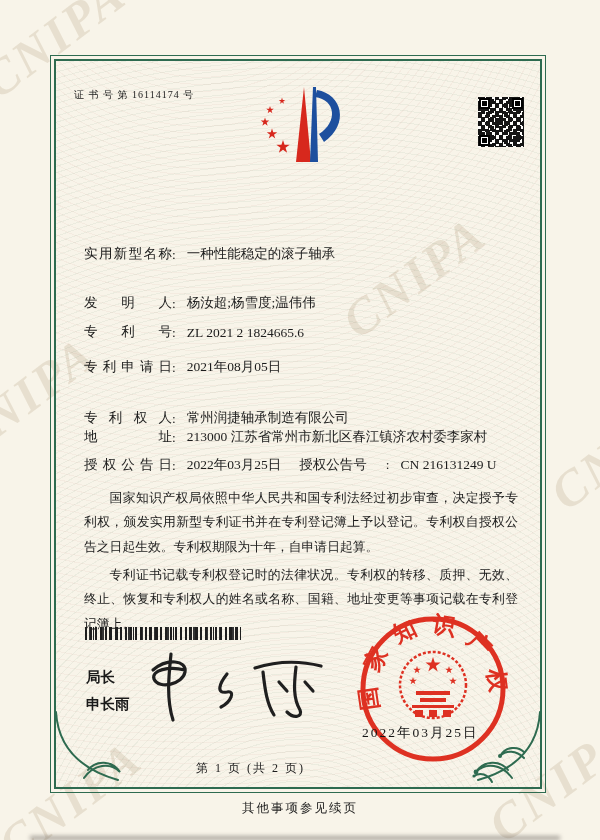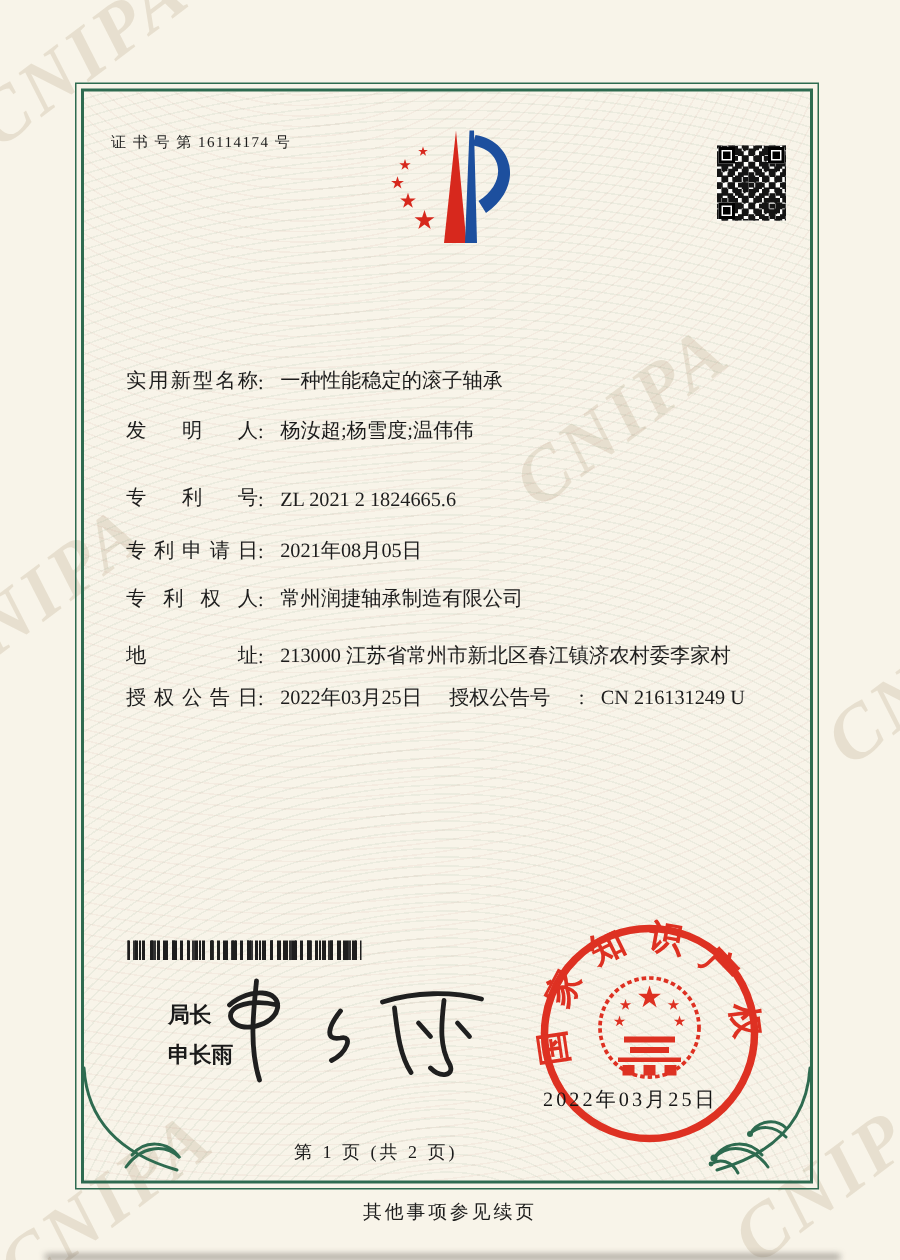--- a/index.html
+++ b/index.html
@@ -51,21 +51,21 @@
              text-align:justify;}
   .body-text p{margin:0 0 4px 0;text-indent:2em;}
   
   .barcode{position:absolute;left:85px;top:627px;width:156px;height:13px;
     background:
       repeating-linear-gradient(90deg,#1e1e1e 0 2px,transparent 2px 5px),
       repeating-linear-gradient(90deg,#1e1e1e 0 1px,transparent 1px 8px),
       repeating-linear-gradient(90deg,transparent 0 4px,#333 4px 6px,transparent 6px 13px);}
   
   .signer{position:absolute;left:86px;top:664px;font-family:"Liberation Sans","DejaVu Sans",sans-serif;
-          font-size:14.5px;font-weight:600;color:#1a1a1a;line-height:1.85;margin-left:26px;}
+          font-size:14.5px;font-weight:600;color:#1a1a1a;line-height:1.85;}
   .signature{position:absolute;left:133px;top:642px;}
   
   .seal{position:absolute;left:357px;top:613px;opacity:.95;}
   .seal-date{position:absolute;left:362px;top:724px;width:150px;font-size:13.5px;letter-spacing:2px;
              color:#151515;z-index:5;}
   .page-info{position:absolute;left:0;top:760px;width:501px;text-align:center;font-size:12px;letter-spacing:2px;}
   .footer-note{position:absolute;left:0;top:800px;width:600px;text-align:center;font-size:12.5px;letter-spacing:2px;}
   .scan-shadow{position:absolute;left:30px;right:40px;bottom:0;height:4px;background:rgba(70,65,60,.45);filter:blur(2px);}
 </style>
 </head>
@@ -127,56 +127,60 @@
     <div class="fd tr"></div>
     <div class="fd bl"></div>
   </div>
 
 
   <div class="row" style="top:245px">
     <span class="lbl">实用新型名称</span>
       <span class="colon">:</span>
     <span>一种性能稳定的滚子轴承</span>
   </div>
-  <div class="row" style="top:278px">
+  <div class="row" style="top:294px">
     <span class="lbl">发明人</span>
       <span class="colon">:</span>
     <span>杨汝超;杨雪度;温伟伟</span>
   </div>
   <div class="row" style="top:323px">
     <span class="lbl">专利号</span>
       <span class="colon">:</span>
     <span>ZL 2021 2 1824665.6</span>
   </div>
   <div class="row" style="top:358px">
     <span class="lbl">专利申请日</span>
       <span class="colon">:</span>
     <span>2021年08月05日</span>
   </div>
-  <div class="row" style="top:390px">
+  <div class="row" style="top:409px">
     <span class="lbl">专利权人</span>
       <span class="colon">:</span>
     <span>常州润捷轴承制造有限公司</span>
   </div>
   <div class="row" style="top:428px">
     <span class="lbl">地址</span>
       <span class="colon">:</span>
     <span>213000 江苏省常州市新北区春江镇济农村委李家村</span>
   </div>
   <div class="row" style="top:456px">
     <span class="lbl">授权公告日</span>
       <span class="colon">:</span>
     <span>2022年03月25日</span>
     <span class="grp2">
       <span class="lbl">授权公告号</span>
         <span class="colon">:</span>
       <span>CN 216131249 U</span>
     </span>
   </div>
 
+  <div class="body-text">
+    <p>国家知识产权局依照中华人民共和国专利法经过初步审查，决定授予专利权，颁发实用新型专利证书并在专利登记簿上予以登记。专利权自授权公告之日起生效。专利权期限为十年，自申请日起算。</p>
+    <p>专利证书记载专利权登记时的法律状况。专利权的转移、质押、无效、终止、恢复和专利权人的姓名或名称、国籍、地址变更等事项记载在专利登记簿上。</p>
+  </div>
 
   <div class="barcode"></div>
 
   <div class="signer">
     <div>局长</div>
     <div>申长雨</div>
   </div>
 
   <svg class="signature" width="205" height="88" viewBox="0 0 205 88">
     <g stroke="#1f1f1f" stroke-width="3.2" fill="none" stroke-linecap="round" stroke-linejoin="round">

